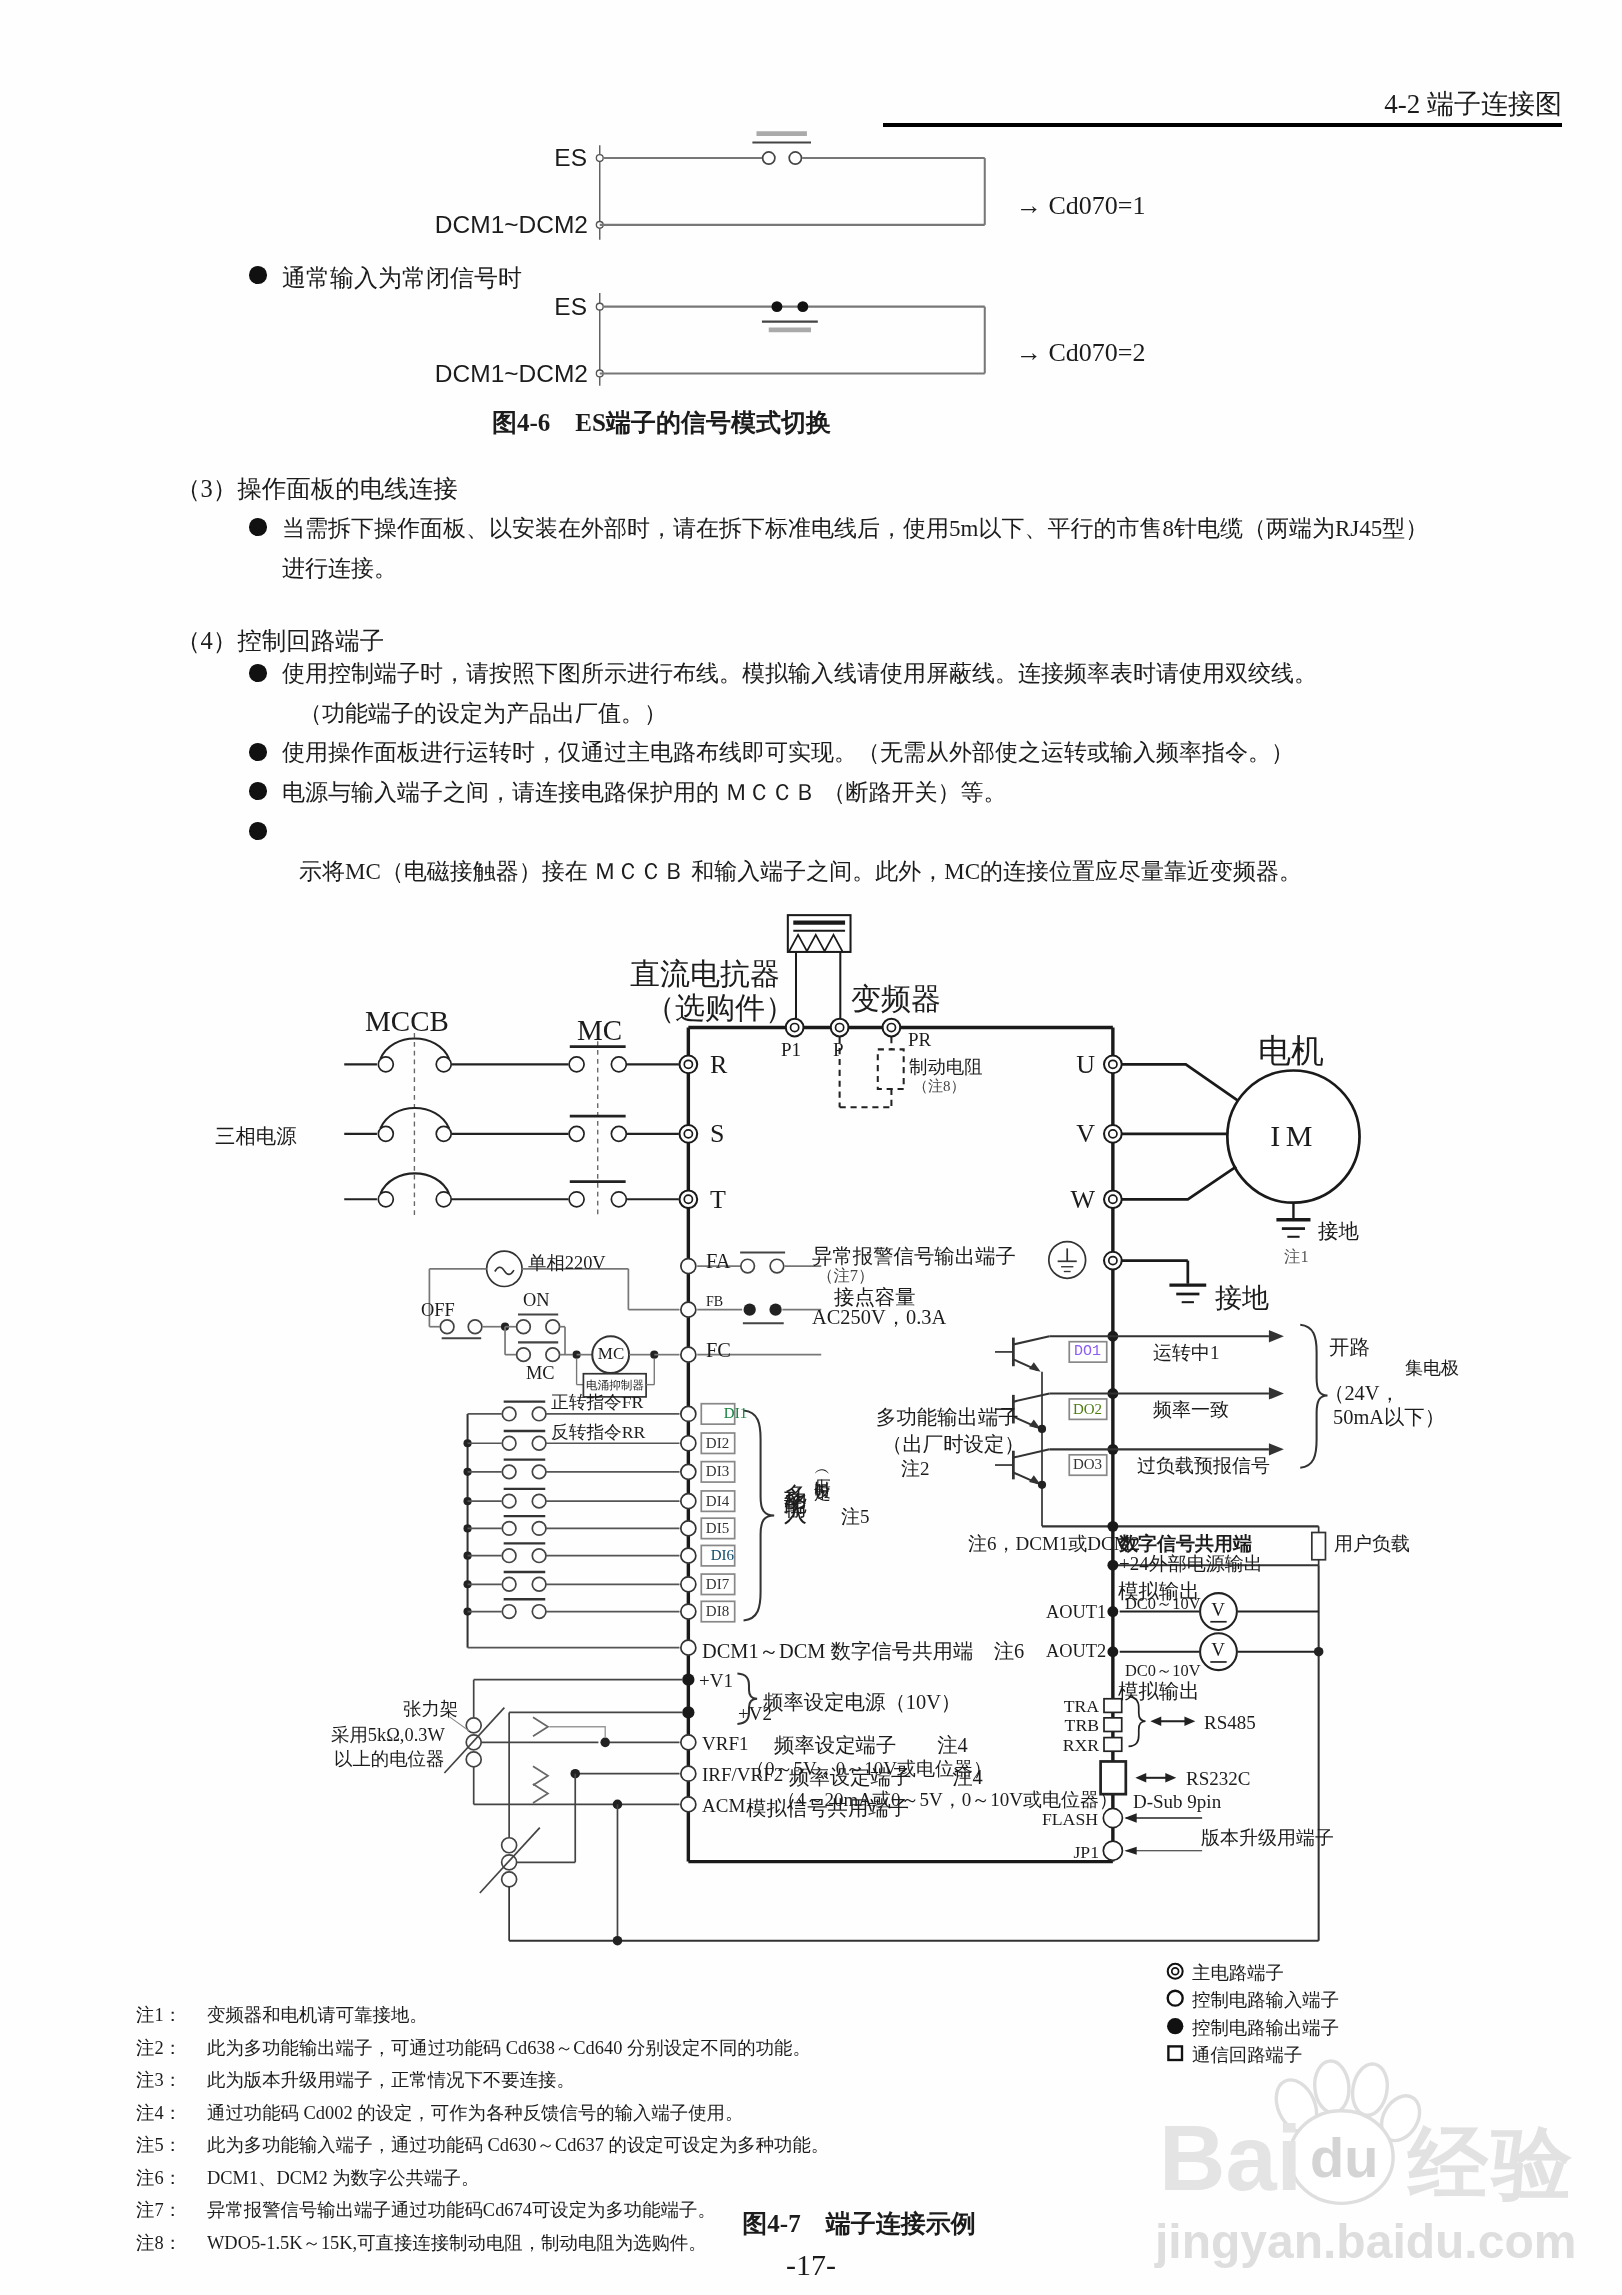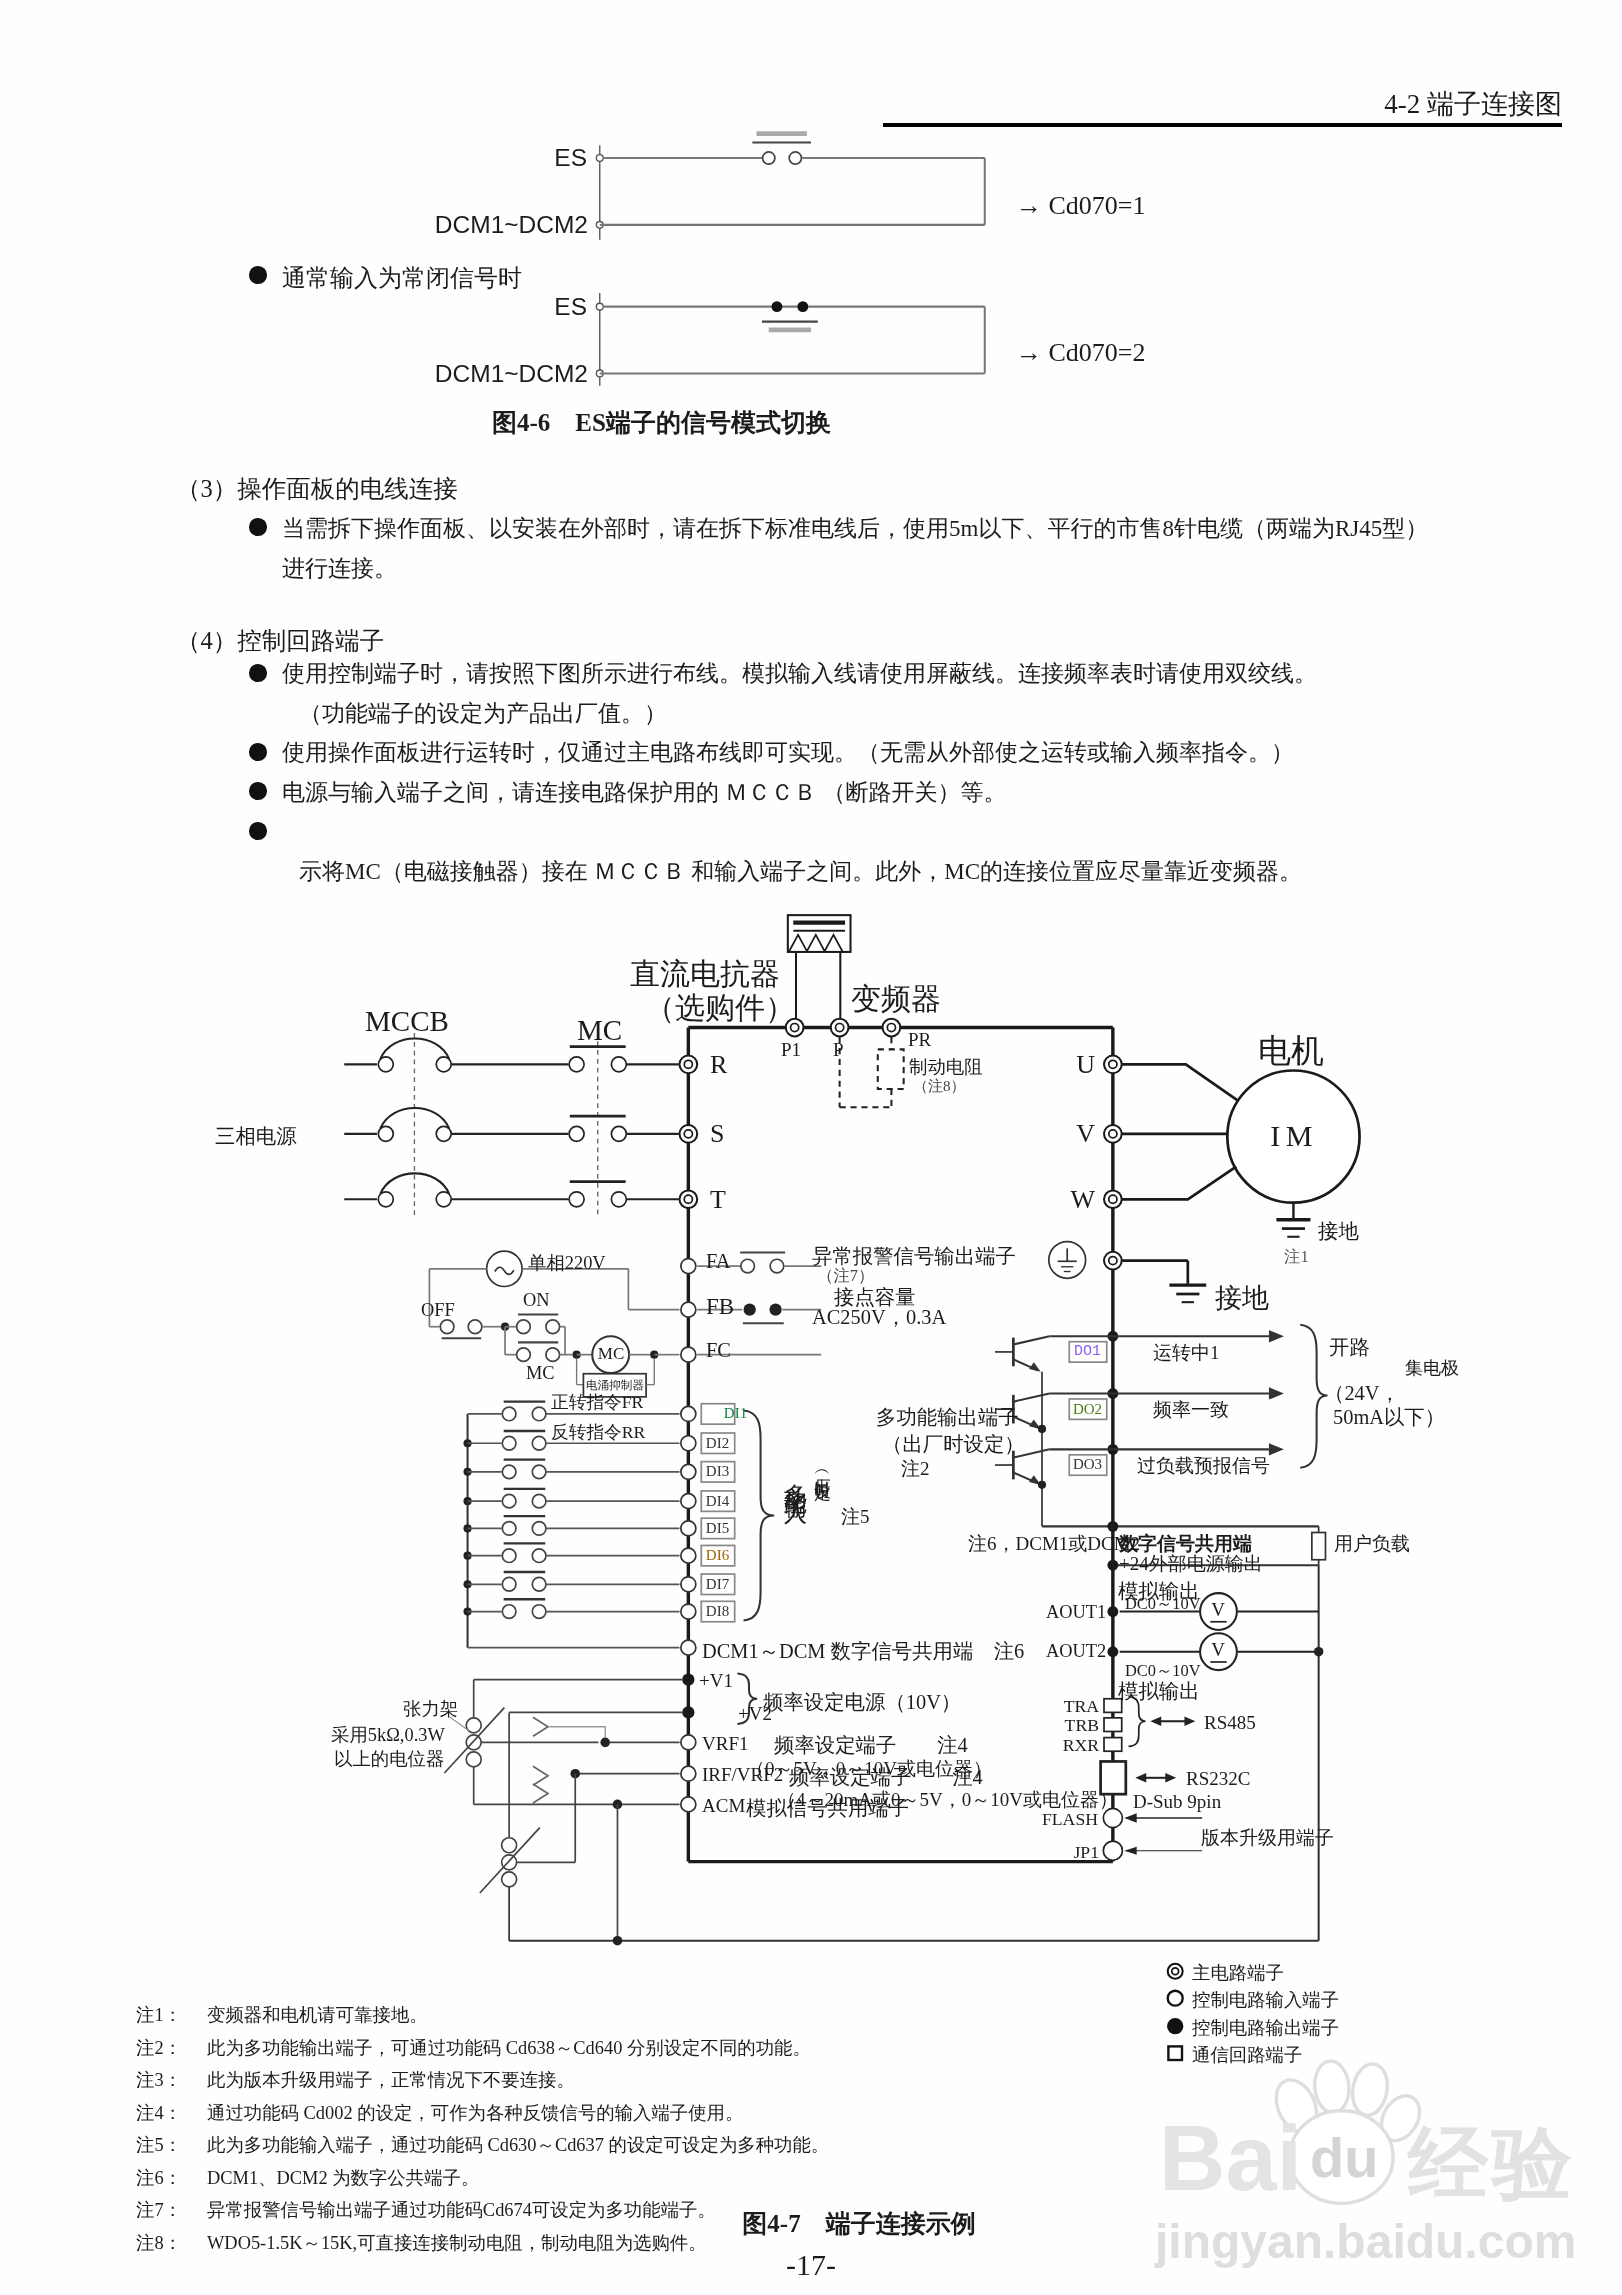--- a/index.html
+++ b/index.html
@@ -487,34 +487,34 @@
   <div class="abs" style="left:1318px;top:1217px;font-size:20.4px;">接地</div>
   <div class="abs" style="left:1284px;top:1246px;font-size:16.4px;color:#555;">注1</div>
   <div class="abs" style="left:1215px;top:1280px;font-size:27px;">接地</div>
   <div class="abs" style="left:528px;top:1250px;font-size:18.4px;">单相220V</div>
   <div class="abs" style="left:523px;top:1290px;font-size:18.4px;">ON</div>
   <div class="abs" style="left:421px;top:1300px;font-size:18.4px;">OFF</div>
   <div class="abs" style="left:526px;top:1363px;font-size:18.4px;">MC</div>
   <div class="abs" style="left:596px;top:1344px;width:30px;text-align:center;font-size:17px;">MC</div>
   <div class="abs" style="left:585px;top:1378px;width:60px;text-align:center;font-size:11.6px;">电涌抑制器</div>
   <div class="abs" style="left:706px;top:1250px;font-size:20.4px;">FA</div>
-  <div class="abs" style="left:706px;top:1294px;font-size:23px;">FB</div>
+  <div class="abs" style="left:706px;top:1294px;font-size:14px;">FB</div>
   <div class="abs" style="left:706px;top:1339px;font-size:20.4px;">FC</div>
   <div class="abs" style="left:812px;top:1242px;font-size:20.4px;">异常报警信号输出端子</div>
   <div class="abs" style="left:817px;top:1265px;font-size:16.4px;color:#444;">（注7）</div>
   <div class="abs" style="left:834px;top:1283px;font-size:20.4px;">接点容量</div>
   <div class="abs" style="left:812px;top:1303px;font-size:20.4px;">AC250V，0.3A</div>
   <div class="abs" style="left:551px;top:1390px;font-size:17.7px;">正转指令FR</div>
   <div class="abs" style="left:551px;top:1420px;font-size:17.7px;">反转指令RR</div>
   <div class="abs" style="left:701px;top:1405px;width:33px;text-align:center;font-size:15px;color:#15803d;padding-left:18px;">DI1</div>
   <div class="abs" style="left:701px;top:1435px;width:33px;text-align:center;font-size:15px;color:#333;">DI2</div>
   <div class="abs" style="left:701px;top:1463px;width:33px;text-align:center;font-size:15px;color:#333;">DI3</div>
   <div class="abs" style="left:701px;top:1493px;width:33px;text-align:center;font-size:15px;color:#333;">DI4</div>
   <div class="abs" style="left:701px;top:1520px;width:33px;text-align:center;font-size:15px;color:#333;">DI5</div>
-  <div class="abs" style="left:701px;top:1547px;width:33px;text-align:center;font-size:15px;color:#a16207;">DI6</div>
+  <div class="abs" style="left:701px;top:1547px;width:33px;text-align:right;font-size:15px;color:#0c4a6e;">DI6</div>
   <div class="abs" style="left:701px;top:1576px;width:33px;text-align:center;font-size:15px;color:#333;">DI7</div>
   <div class="abs" style="left:701px;top:1603px;width:33px;text-align:center;font-size:15px;color:#333;">DI8</div>
   <div class="abs vtext" style="left:780px;top:1465px;font-size:23px;">多功能输入</div>
   <div class="abs vtext" style="left:811px;top:1464px;font-size:16.4px;letter-spacing:1.4px;">（出厂时设定）</div>
   <div class="abs" style="left:841px;top:1504px;font-size:19px;">注5</div>
   <div class="abs" style="left:876px;top:1403px;font-size:20.4px;">多功能输出端子</div>
   <div class="abs" style="left:882px;top:1430px;font-size:20.4px;">（出厂时设定）</div>
   <div class="abs" style="left:901px;top:1456px;font-size:19px;">注2</div>
   <div class="abs" style="left:702px;top:1637px;font-size:20.4px;">DCM1～DCM 数字信号共用端　注6</div>
   <div class="abs" style="left:699px;top:1670px;font-size:19px;">+V1</div>

